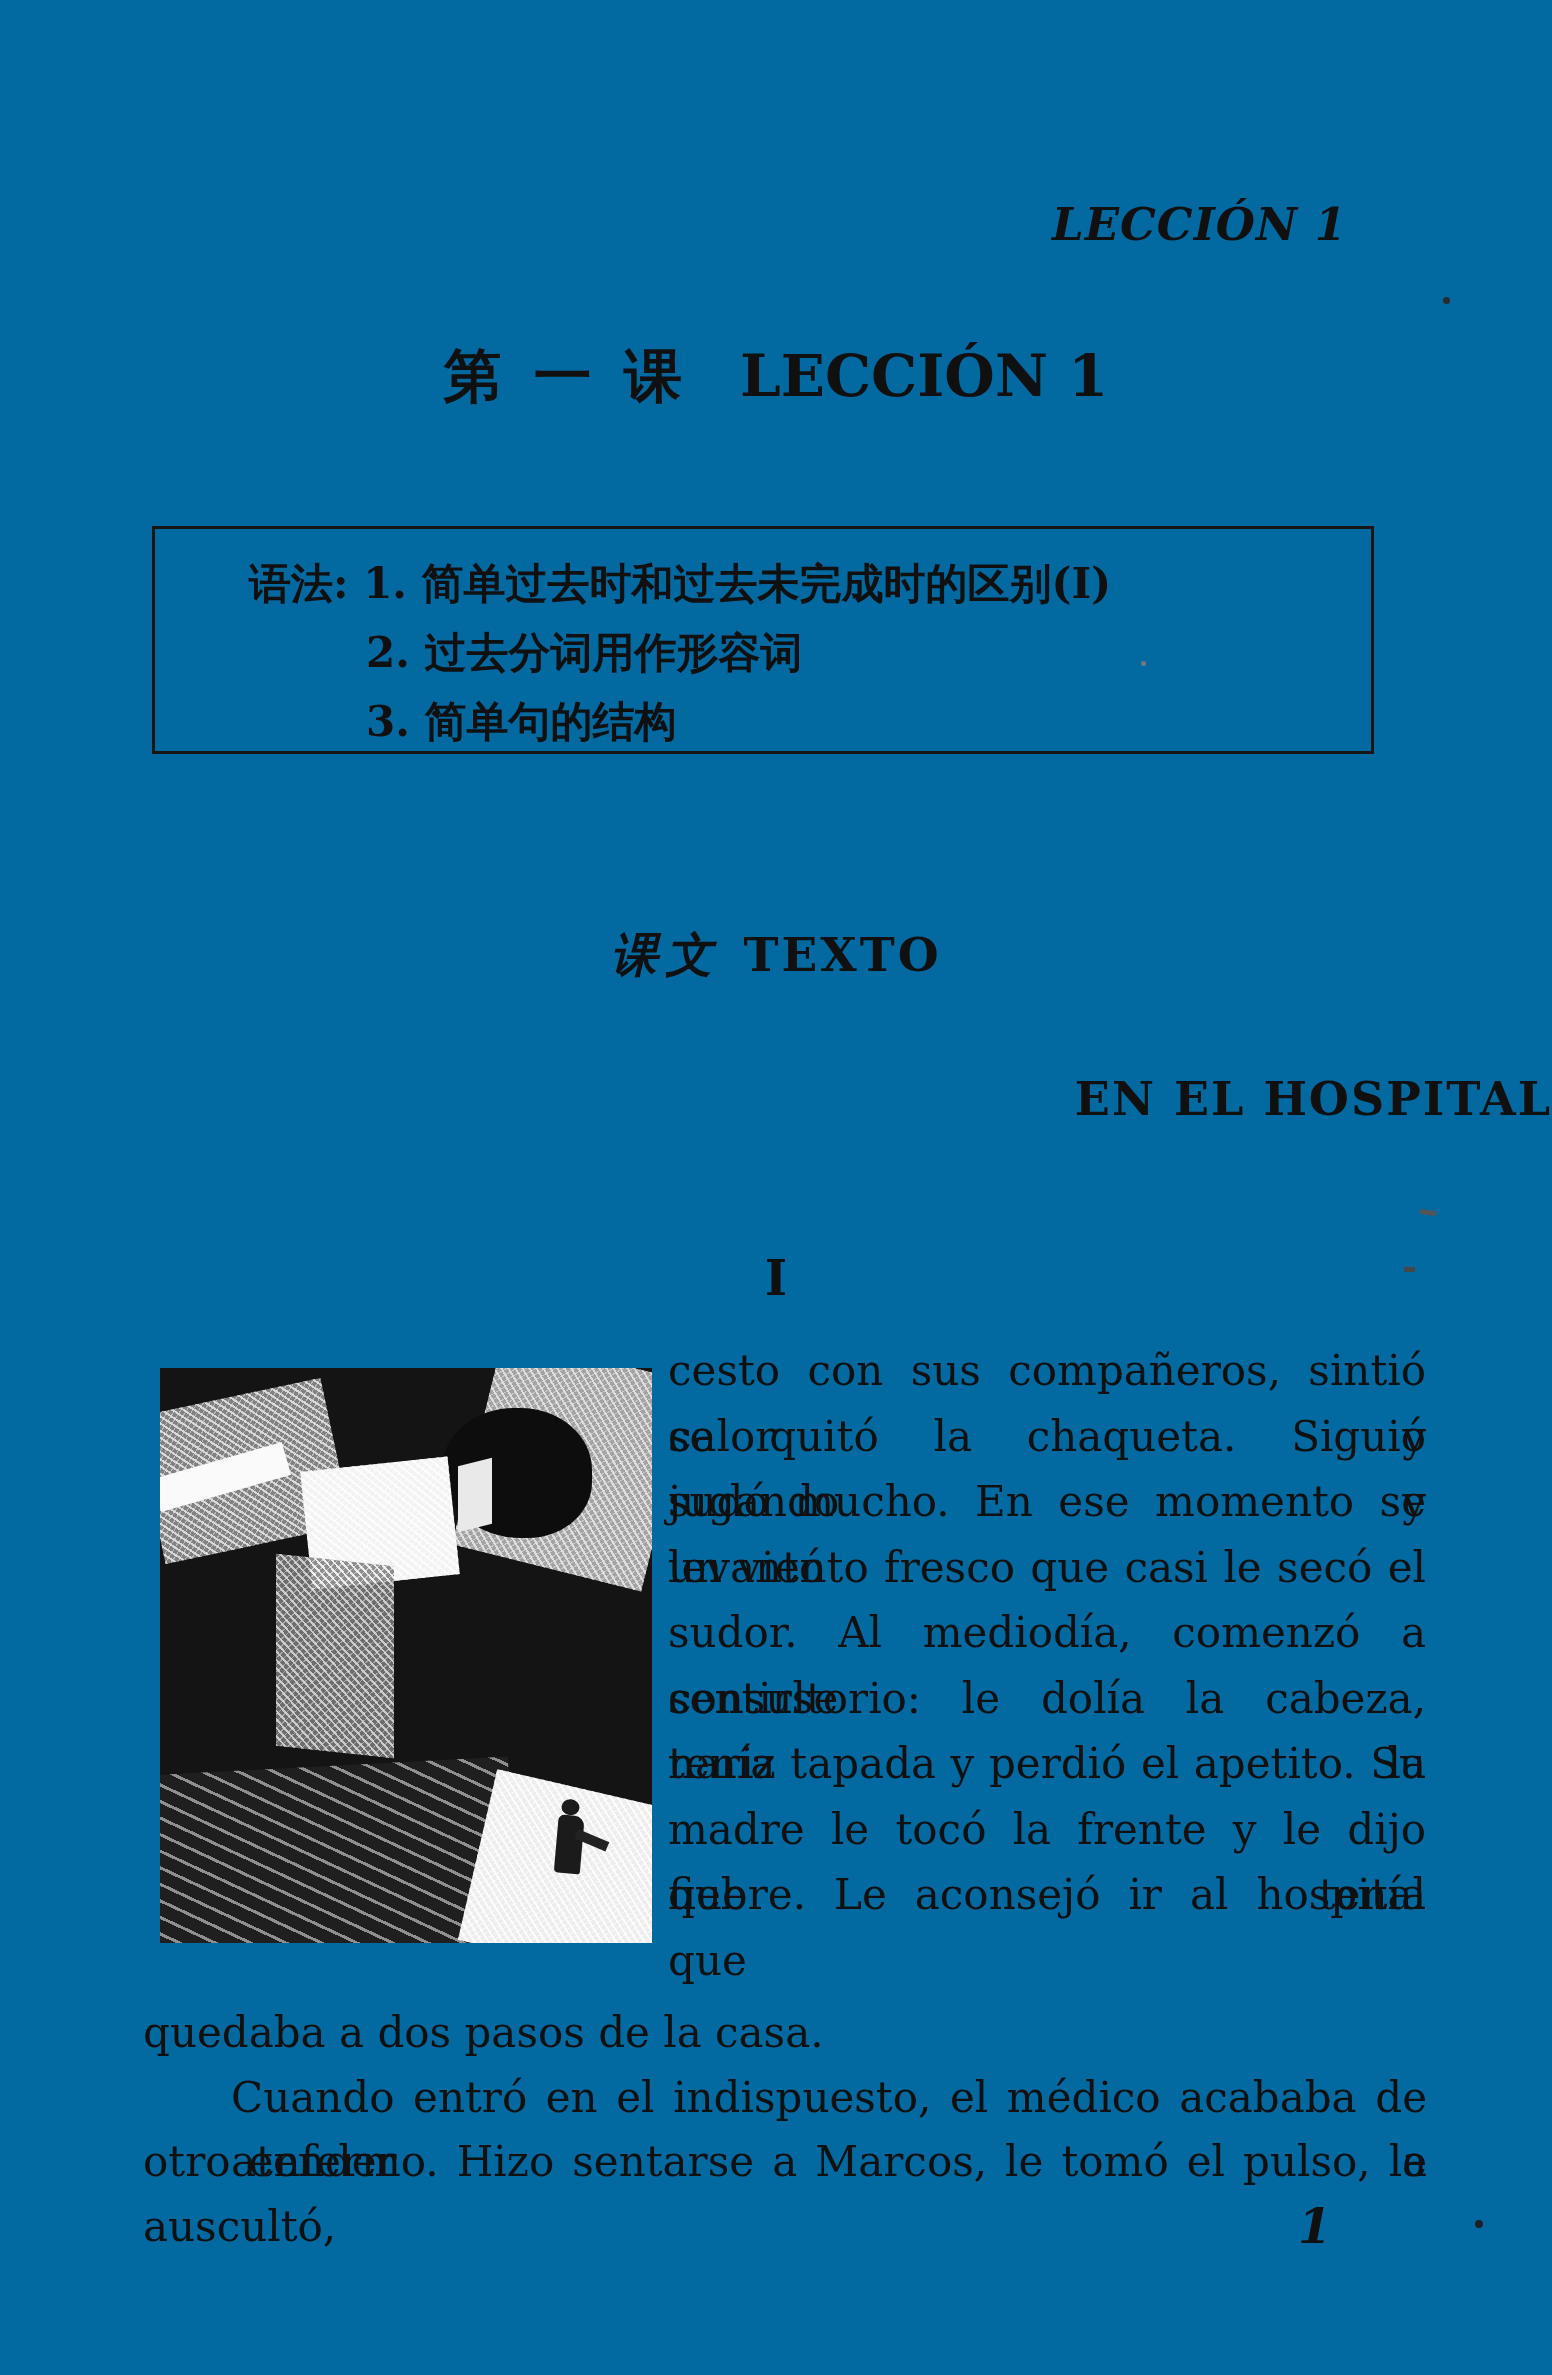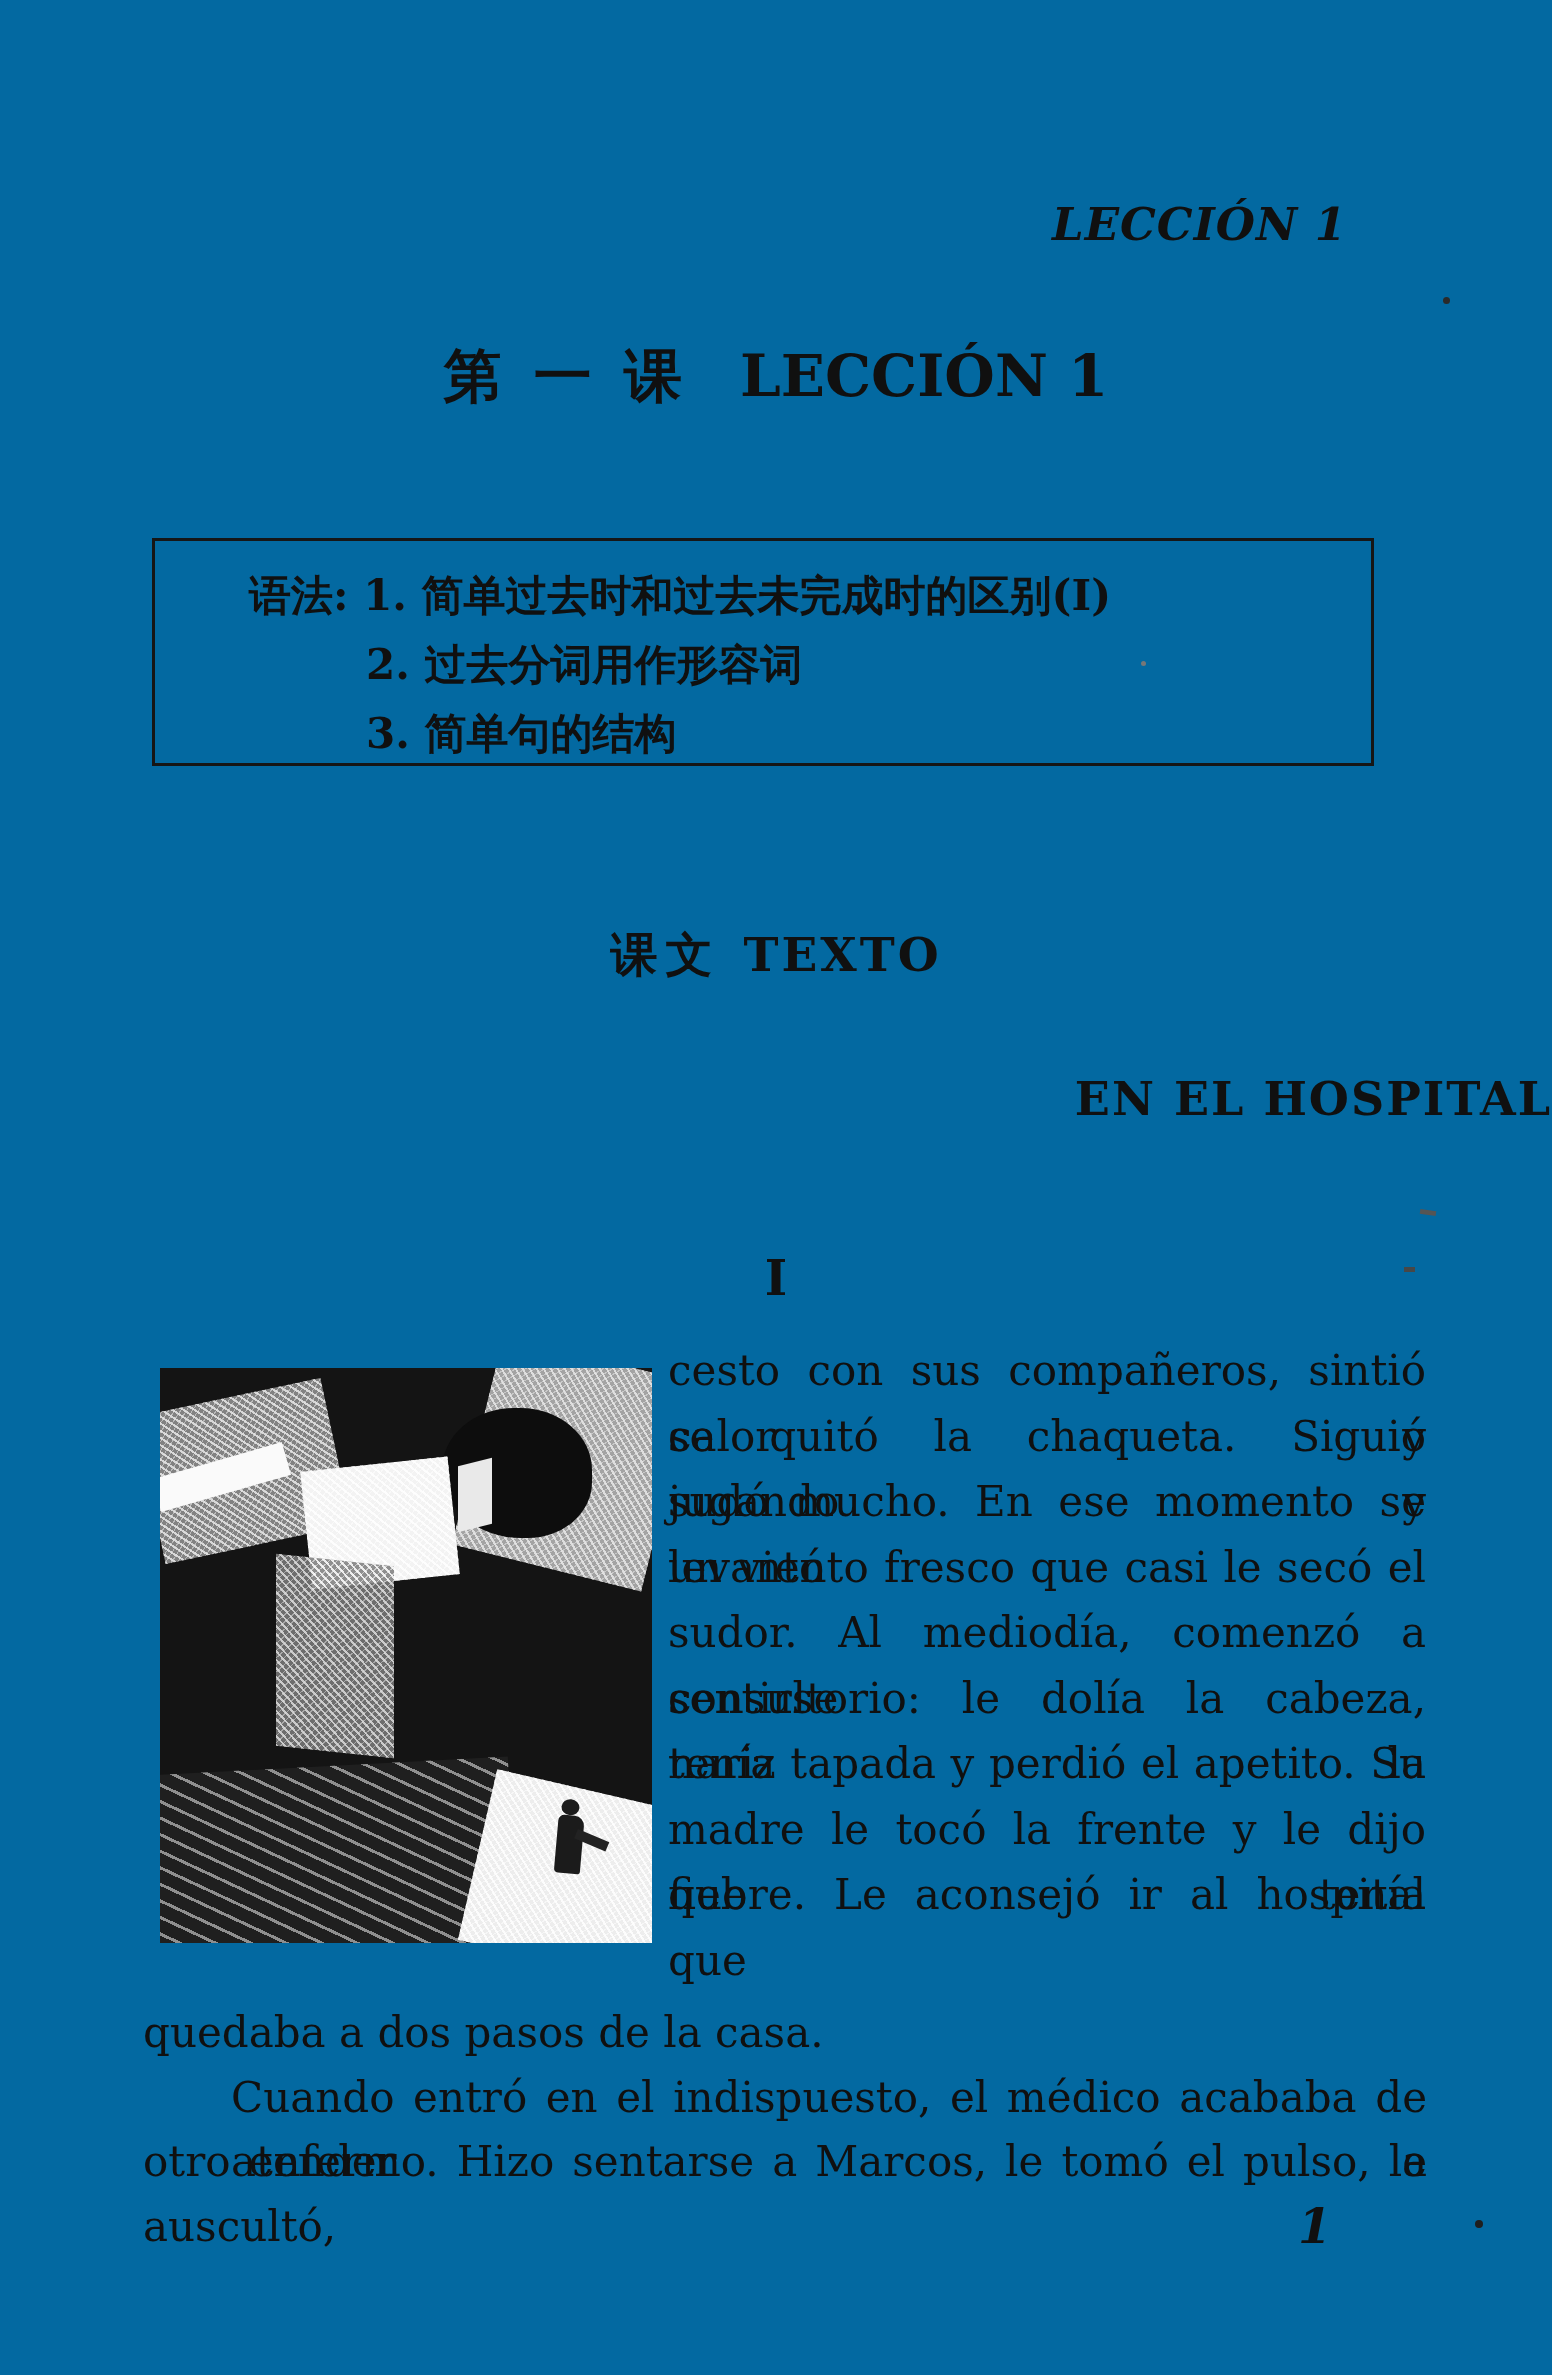--- a/index.html
+++ b/index.html
@@ -26,35 +26,35 @@
   
   .lesson-title {
     top: 338px; left: 0; width: 100%;
     text-align: center; font-weight: 700; font-size: 58px;
     white-space: nowrap;
   }
   .lesson-title .cn { letter-spacing: 6px; margin-right: 52px; }
 
   
   .grammar-box {
-    left: 152px; top: 538px; width: 1222px; height: 228px;
+    left: 152px; top: 526px; width: 1222px; height: 228px;
     border: 3px solid #161616;
     padding: 20px 20px 0 94px;
     font-weight: 700; font-size: 42px; line-height: 69px;
     white-space: nowrap;
   }
   .grammar-box .gb-item-indent { padding-left: 117px; }
 
   
   .section-heading {
     top: 924px; left: 0; width: 100%;
     text-align: center; font-weight: 700; font-size: 47px;
     white-space: nowrap;
   }
-  .section-heading .cn { letter-spacing: 8px; margin-right: 23px; }
+  .section-heading .cn { letter-spacing: 8px; margin-right: 23px; font-style: italic; }
   .section-heading .es { letter-spacing: 3px; }
 
   
   .text-heading {
     top: 1072px; left: 0; width: 100%;
     text-align: right; font-weight: 700; font-size: 46px;
     letter-spacing: 2px;
   }
 
   

